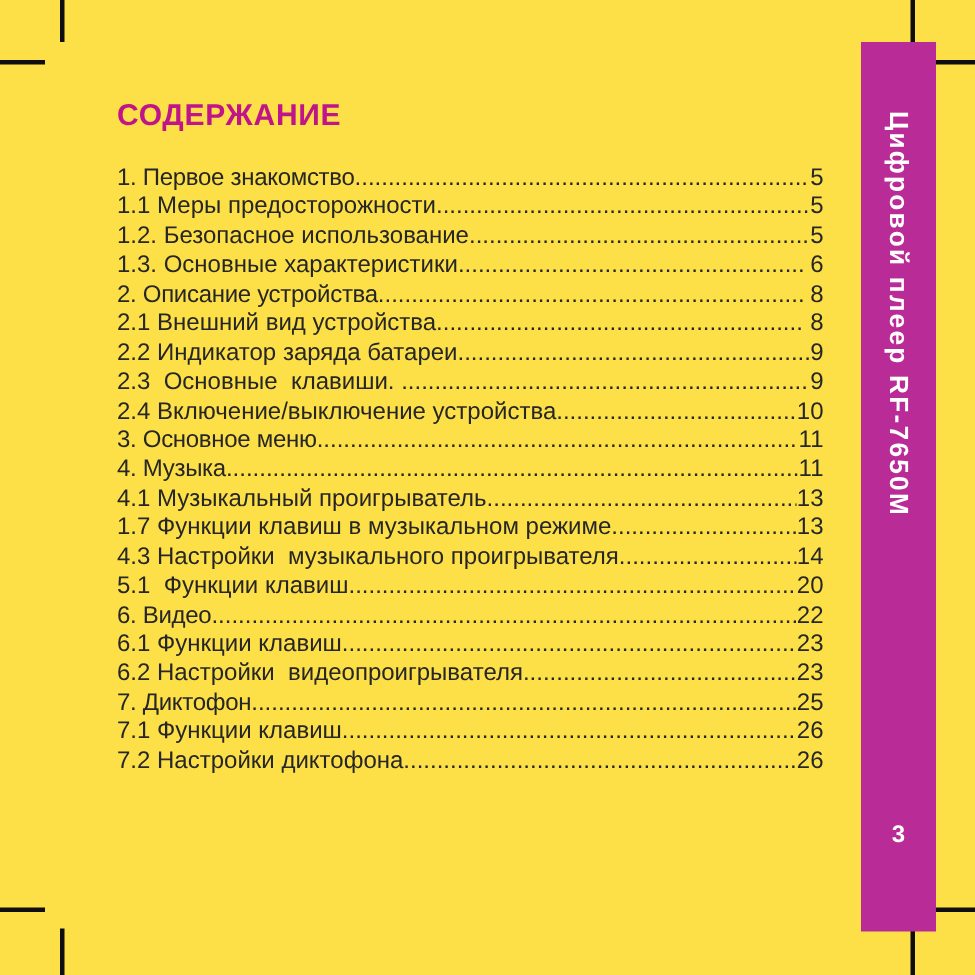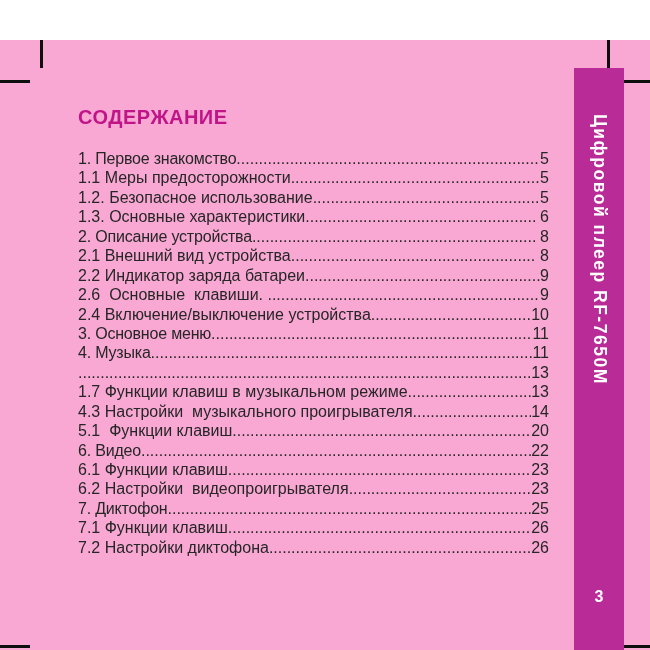--- a/index.html
+++ b/index.html
@@ -11,22 +11,21 @@
     width: 650px;
     height: 650px;
     position: relative;
     overflow: hidden;
     font-family: "Liberation Sans", sans-serif;
     color: var(--text, #262626);
   }
   .page {
     position: absolute;
     inset: 0;
-    background: #f9a8d4;
-    margin-top: 40px;
+    background: #fde047;
   }
   
   .crop {
     position: absolute;
     background: #0e0e0e;
   }
   .crop.v { width: 2.5px; }
   .crop.h { height: 2.5px; }
   .crop.tl-v { left: 40px; top: 0; height: 28px; }
   .crop.tl-h { left: 0; top: 40px; width: 30px; }
@@ -163,21 +162,21 @@
     <span class="toc-page"> 8</span>
   </div>
 
   <div class="toc-row">
     <span class="toc-label">2.2 Индикатор заряда батареи</span>
     <span class="toc-dots"></span>
     <span class="toc-page">9</span>
   </div>
 
   <div class="toc-row">
-    <span class="toc-label">2.6  Основные  клавиши. </span>
+    <span class="toc-label">2.3  Основные  клавиши. </span>
     <span class="toc-dots"></span>
     <span class="toc-page">9</span>
   </div>
 
   <div class="toc-row">
     <span class="toc-label">2.4 Включение/выключение устройства</span>
     <span class="toc-dots"></span>
     <span class="toc-page">10</span>
   </div>
 
@@ -187,20 +186,21 @@
     <span class="toc-page">11</span>
   </div>
 
   <div class="toc-row bold">
     <span class="toc-label">4. Музыка</span>
     <span class="toc-dots"></span>
     <span class="toc-page">11</span>
   </div>
 
   <div class="toc-row">
+    <span class="toc-label">4.1 Музыкальный проигрыватель</span>
     <span class="toc-dots"></span>
     <span class="toc-page">13</span>
   </div>
 
   <div class="toc-row">
     <span class="toc-label">1.7 Функции клавиш в музыкальном режиме</span>
     <span class="toc-dots"></span>
     <span class="toc-page">13</span>
   </div>
 

